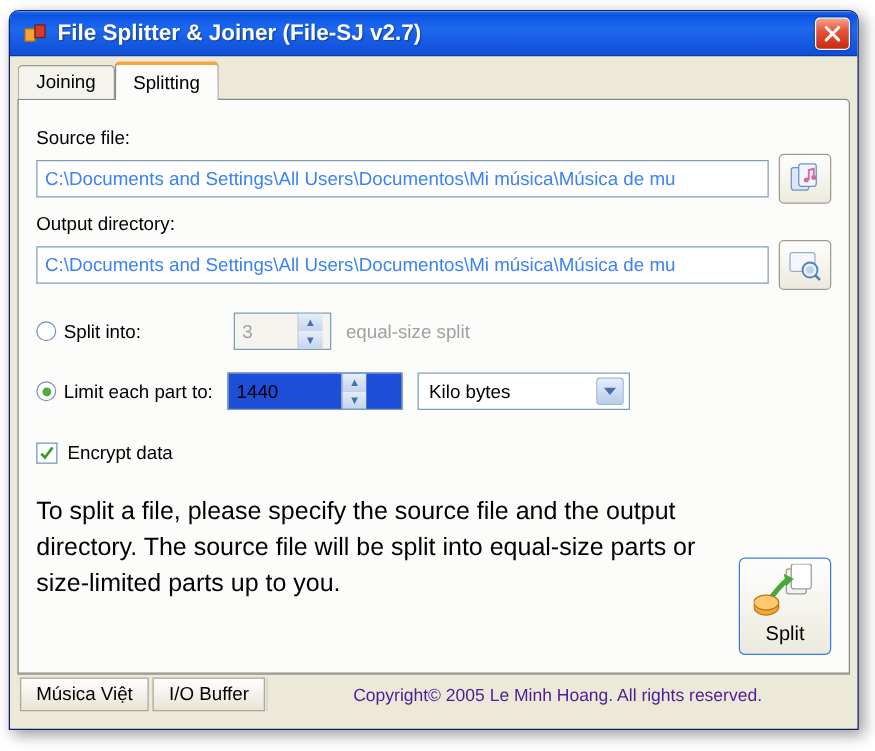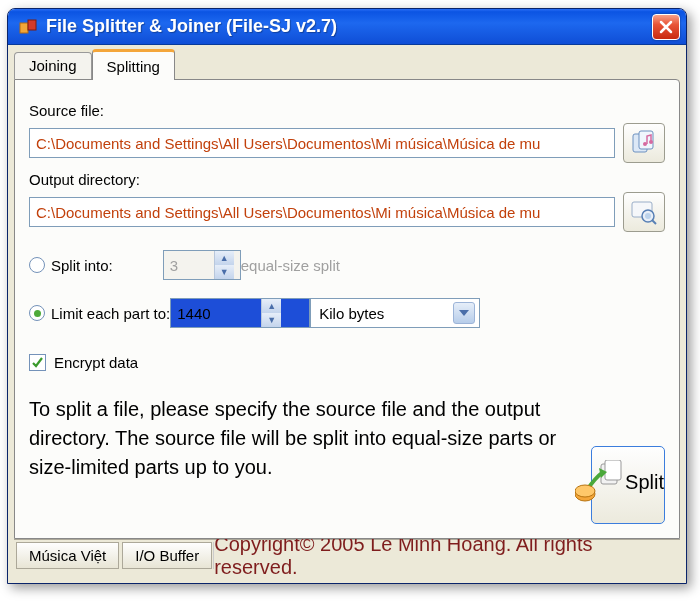--- a/index.html
+++ b/index.html
@@ -109,36 +109,37 @@
     gap: 8px;
     margin-bottom: 8px;
   }
   .text-input {
     flex: 1;
     height: 30px;
     border: 1px solid #7f9db9;
     background: #fff;
     padding: 0 6px;
     font-size: 15px;
-    color: #c2410c;
+    color: #3b82f6;
   }
   .icon-btn {
     width: 42px;
     height: 40px;
     border: 1px solid #9c9c8f;
     background: linear-gradient(to bottom, #fefefe, #eceadd);
     border-radius: 4px;
     display: flex;
     align-items: center;
     justify-content: center;
     cursor: default;
   }
   .option-row {
     display: flex;
     align-items: center;
+    gap: 12px;
     margin-top: 18px;
     font-size: 15px;
   }
   .radio {
     width: 16px; height: 16px;
     border: 1px solid #7492b9;
     border-radius: 50%;
     background: #fff;
     display: inline-flex;
     align-items: center; justify-content: center;
@@ -223,25 +224,25 @@
   .split-btn {
     position: absolute;
     right: 14px;
     bottom: 14px;
     width: 74px;
     height: 78px;
     border: 1px solid #3b7ddd;
     background: linear-gradient(to bottom, #fefefe, #eceadd);
     border-radius: 5px;
     display: flex;
-    flex-direction: row;
+    flex-direction: column;
     align-items: center;
     justify-content: flex-end;
     padding-bottom: 6px;
-    font-size: 20px;
+    font-size: 16px;
   }
   .split-btn .icon-area {
     flex: 1;
     display: flex;
     align-items: center;
     justify-content: center;
   }
   .status-bar {
     display: flex;
     align-items: stretch;
@@ -256,22 +257,22 @@
     font-size: 15px;
     display: flex;
     align-items: center;
     margin: 2px 1px 2px 2px;
   }
   .status-text {
     flex: 1;
     display: flex;
     align-items: center;
     justify-content: center;
-    font-size: 20px;
-    color: #7f1d1d;
+    font-size: 14px;
+    color: #4c1d95;
     border-left: 1px solid #ccc;
     margin: 2px 2px 2px 0;
   }
 </style>
 </head>
 <body>
 
 <div class="window">
 
   <div class="titlebar">

